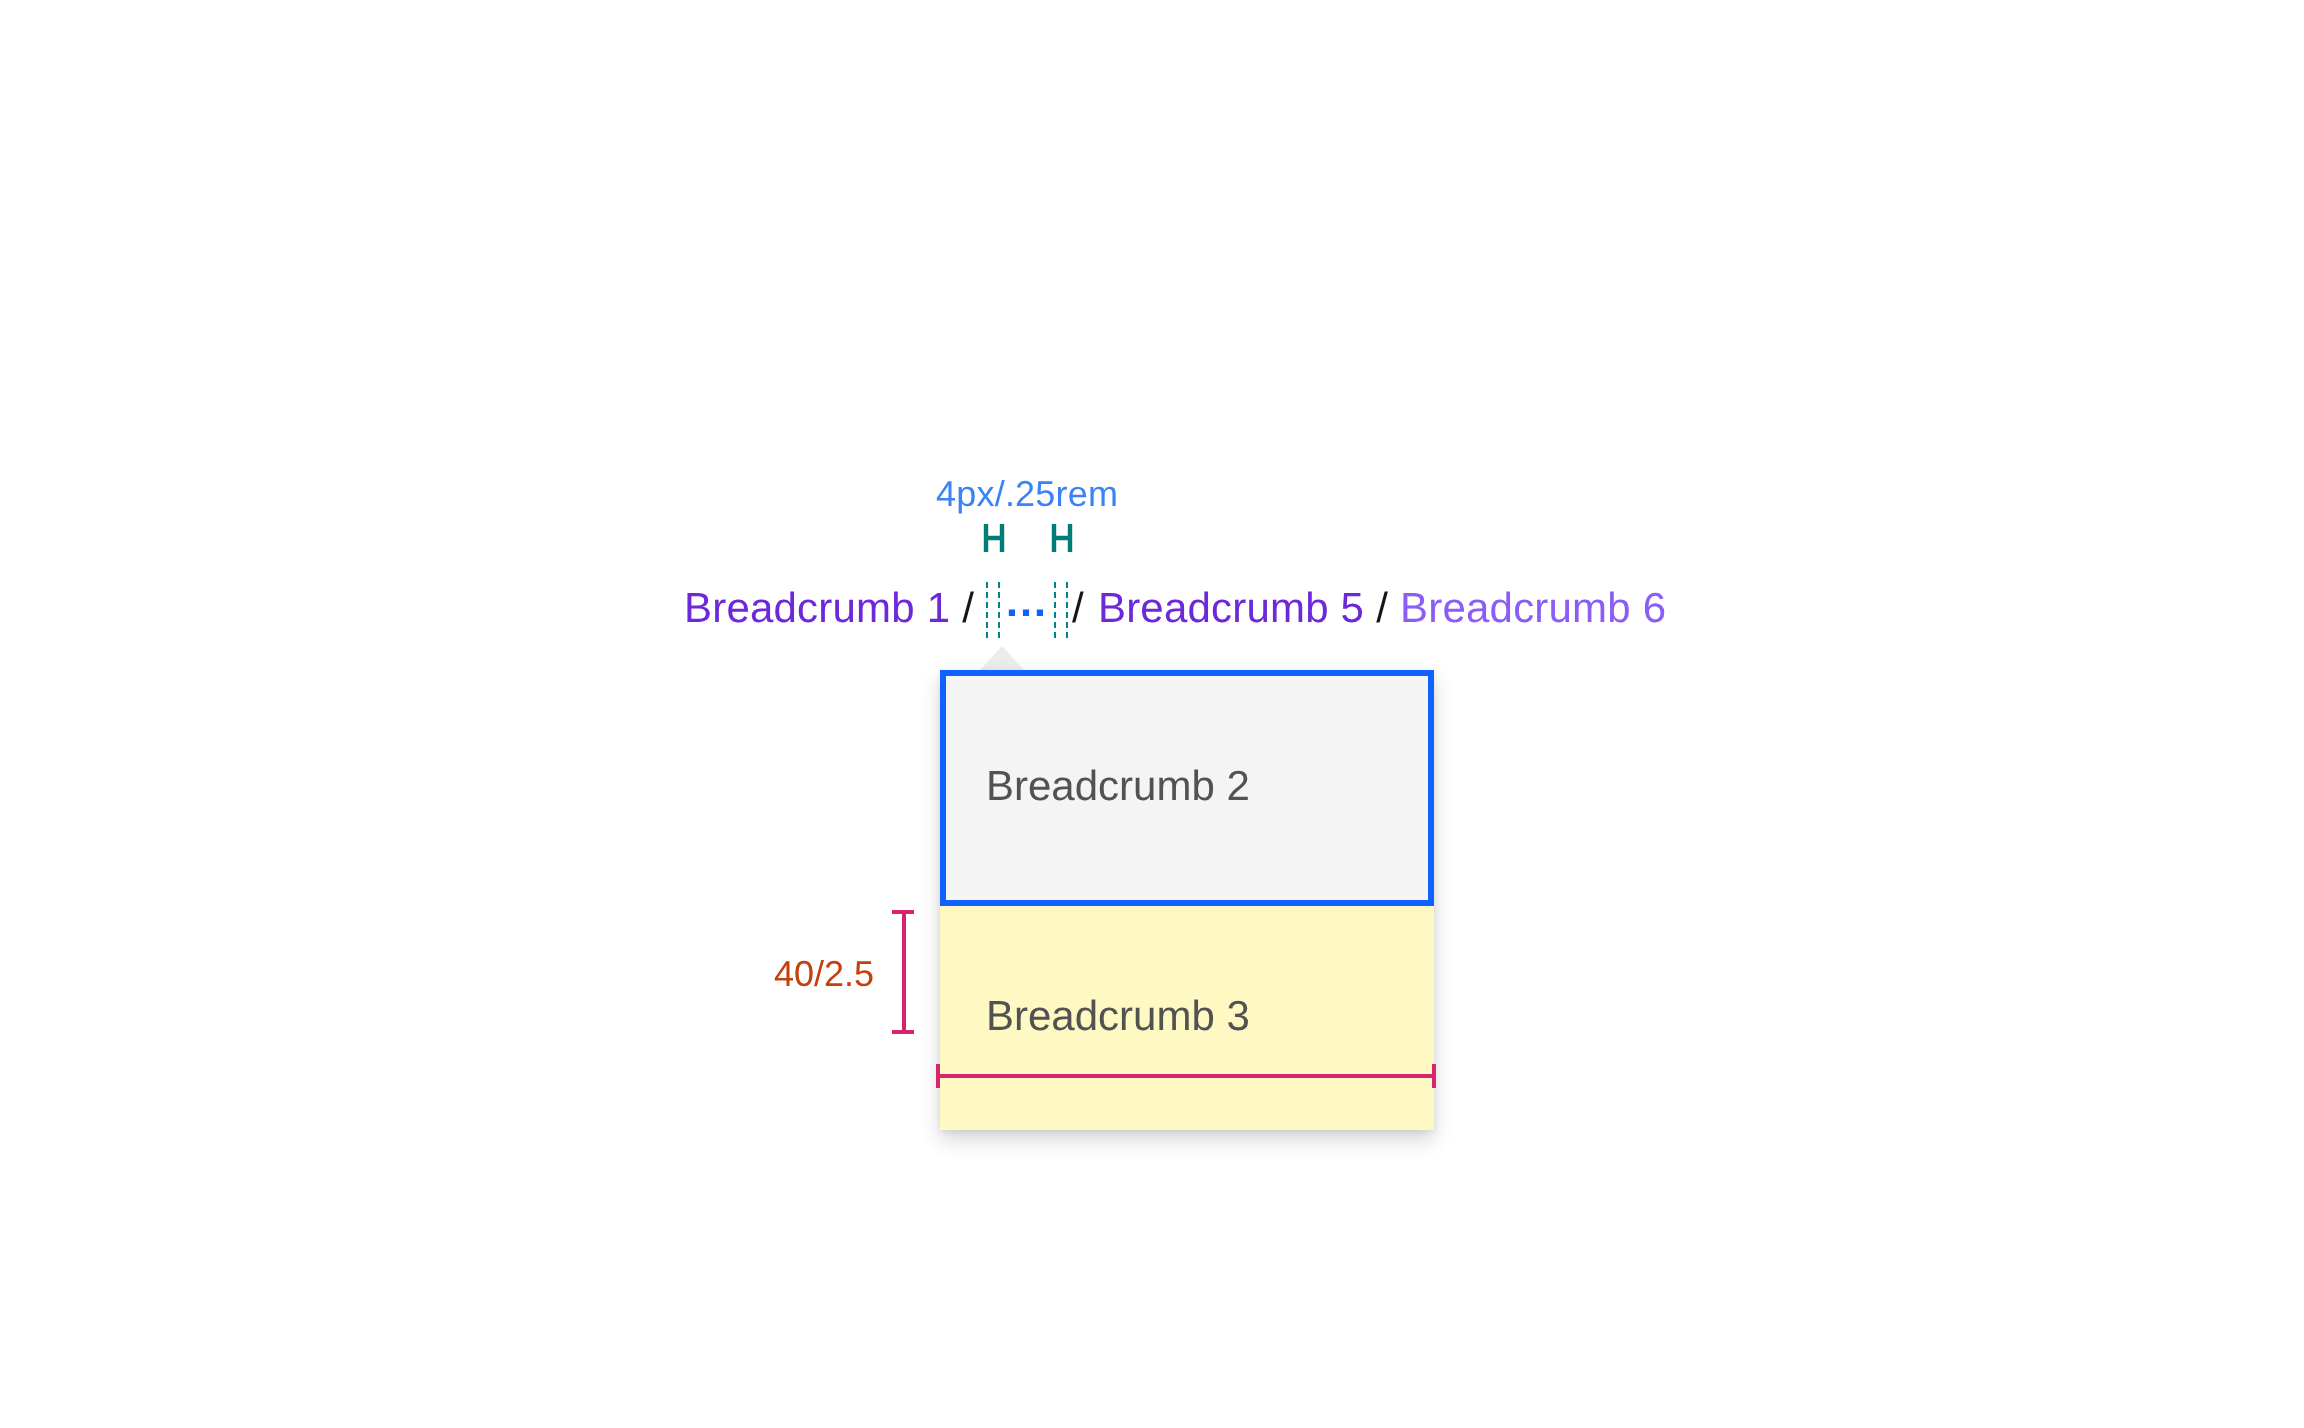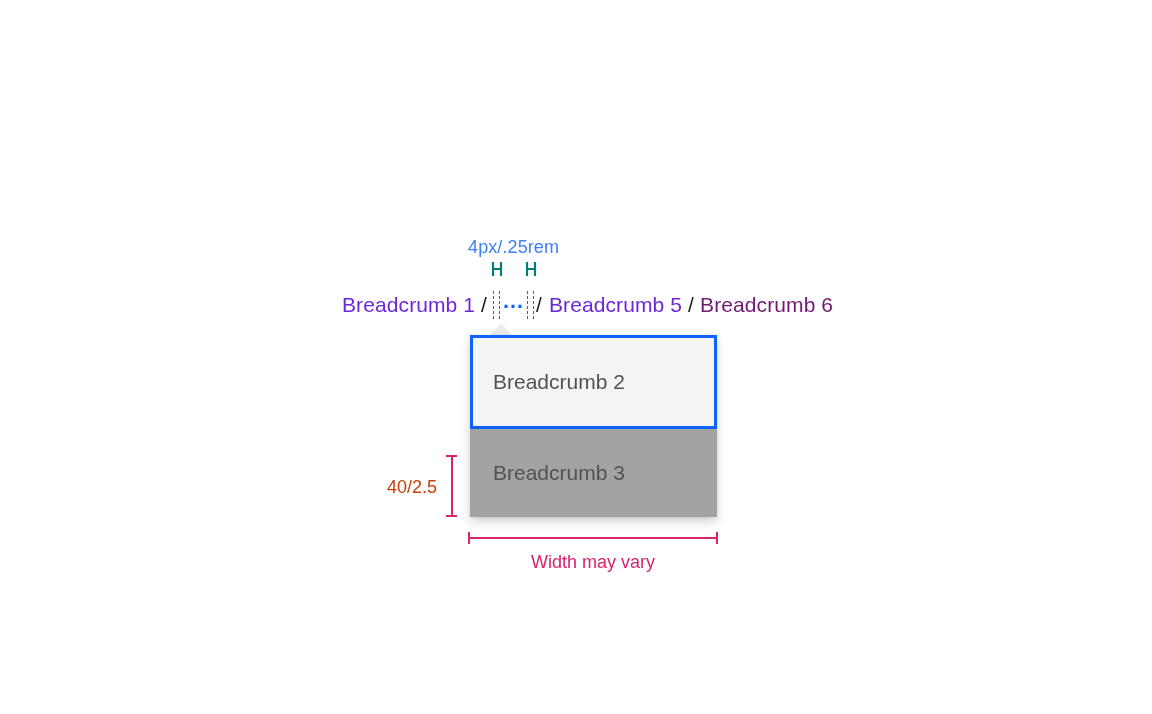--- a/index.html
+++ b/index.html
@@ -22,21 +22,21 @@
     display: flex;
     align-items: center;
     font-size: 21px;
     letter-spacing: 0.1px;
     white-space: nowrap;
   }
   .crumb-link { color: #6d28d9; cursor: pointer; text-decoration: none; }
   .crumb-sep { color: #161616; margin: 0 6px; }
   .crumb-sep.tight-l { margin-left: 2px; }
   .crumb-sep.tight-r { margin-right: 7px; }
-  .crumb-current { color: #701a75; }
+  .crumb-current { color: #8b5cf6; }
 
   .crumb-overflow-group {
     position: relative;
     display: flex;
     align-items: center;
     height: 28px;
   }
   .dashed-guide {
     position: relative;
     width: 7px;
@@ -85,22 +85,22 @@
     border-right: 11px solid transparent;
     border-bottom: 12px solid #ececec;
   }
 
   
   .overflow-menu {
     position: absolute;
     left: 470px;
     top: 335px;
     width: 247px;
-    height: 182px;
-    background: #a3a3a3;
+    height: 230px;
+    background: #fef9c3;
     box-shadow: 0 5px 10px rgba(0,0,0,0.16), 0 1px 3px rgba(0,0,0,0.08);
     display: flex;
     flex-direction: column;
   }
   .menu-item {
     flex: 1;
     display: flex;
     align-items: center;
     padding-left: 23px;
     font-size: 21px;
@@ -231,15 +231,14 @@
     <div class="tick-top"></div>
     <div class="vline"></div>
     <div class="tick-bottom"></div>
   </div>
 
   <div class="width-bracket">
     <div class="tick-left"></div>
     <div class="hline"></div>
     <div class="tick-right"></div>
   </div>
-  <div class="width-label">Width may vary</div>
 
 </div>
 
 </body></html>

